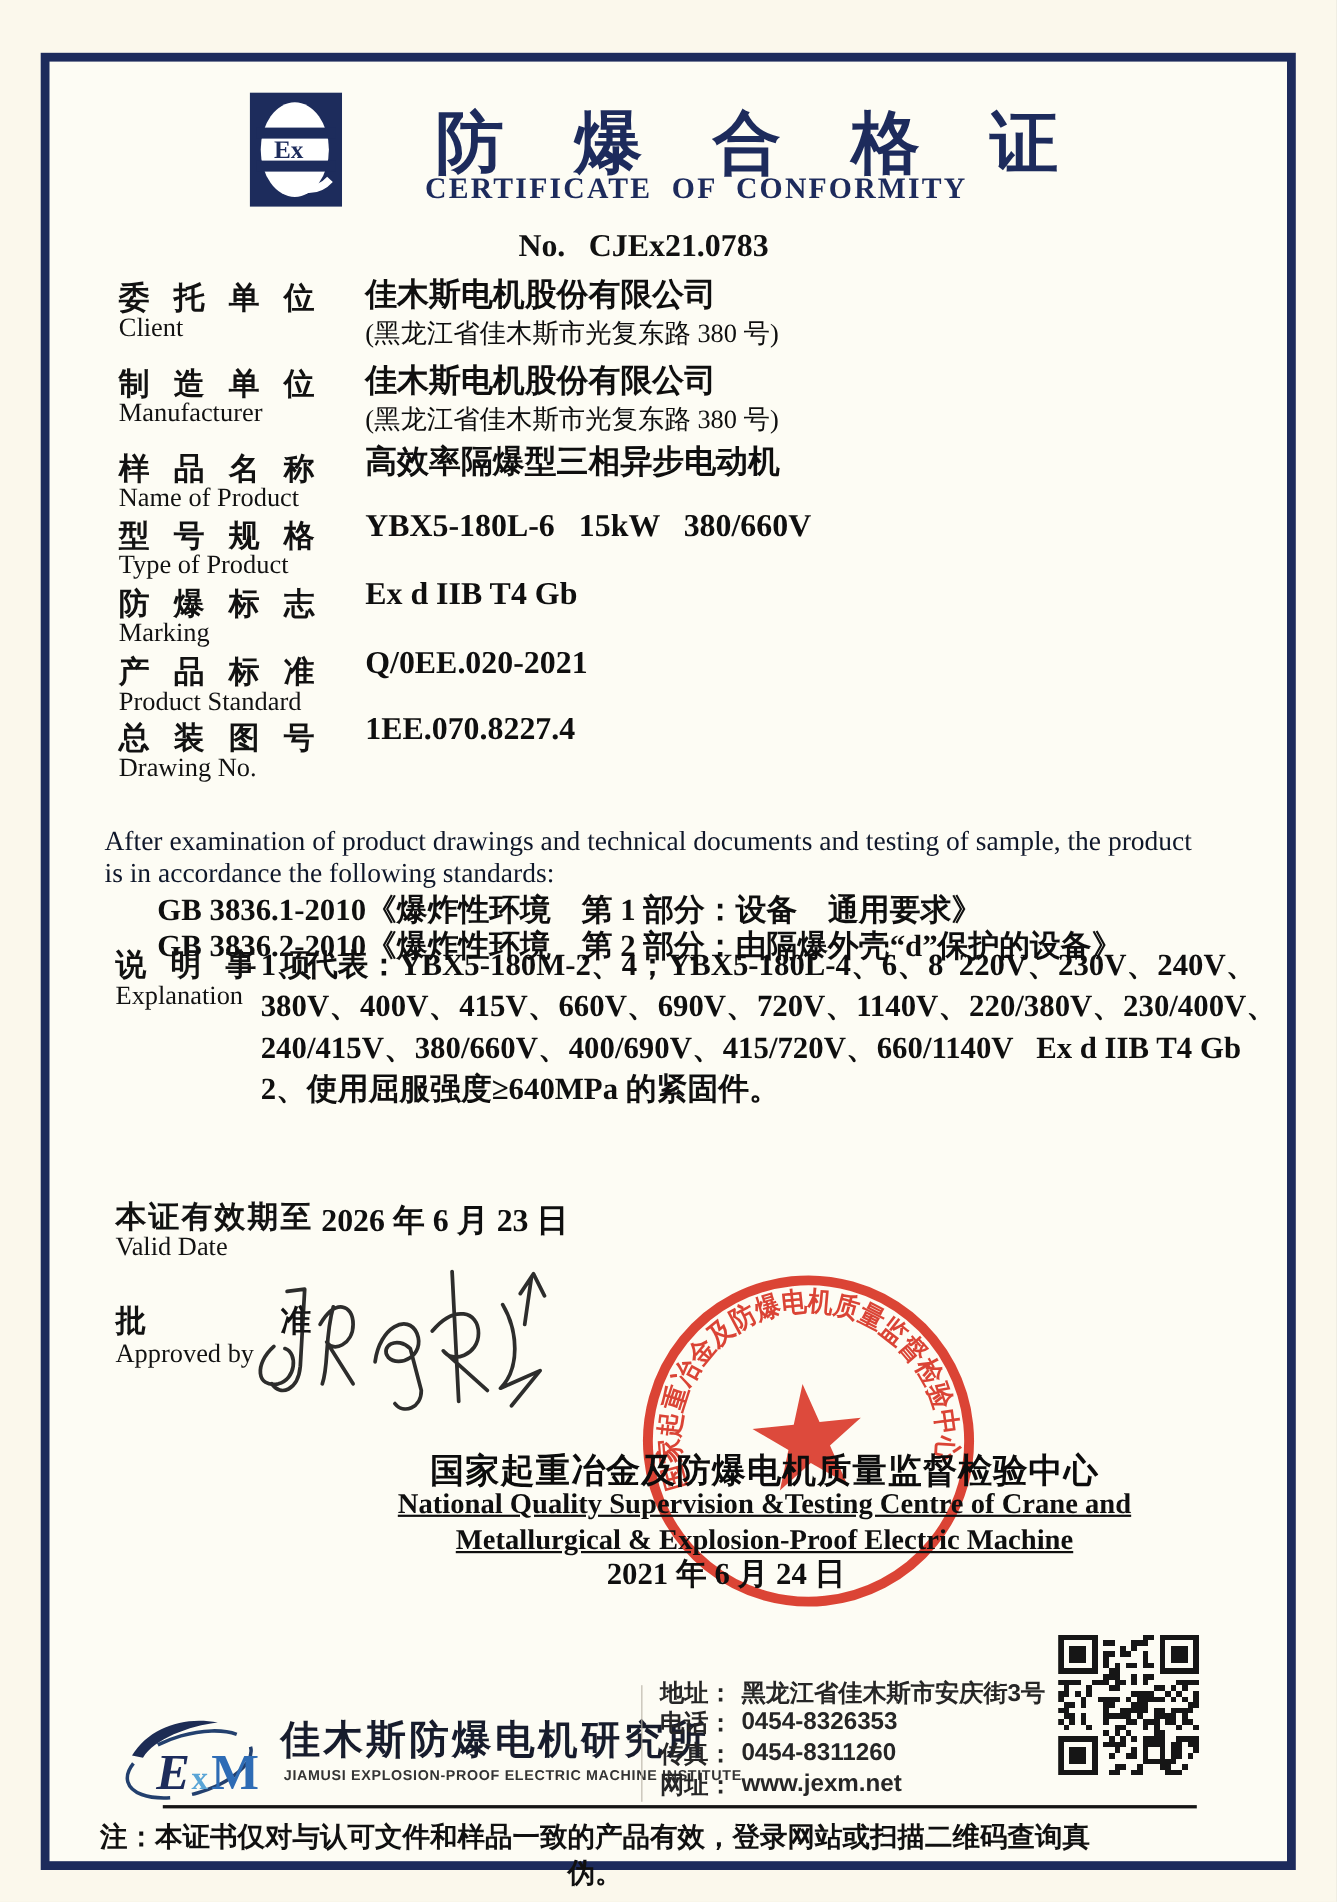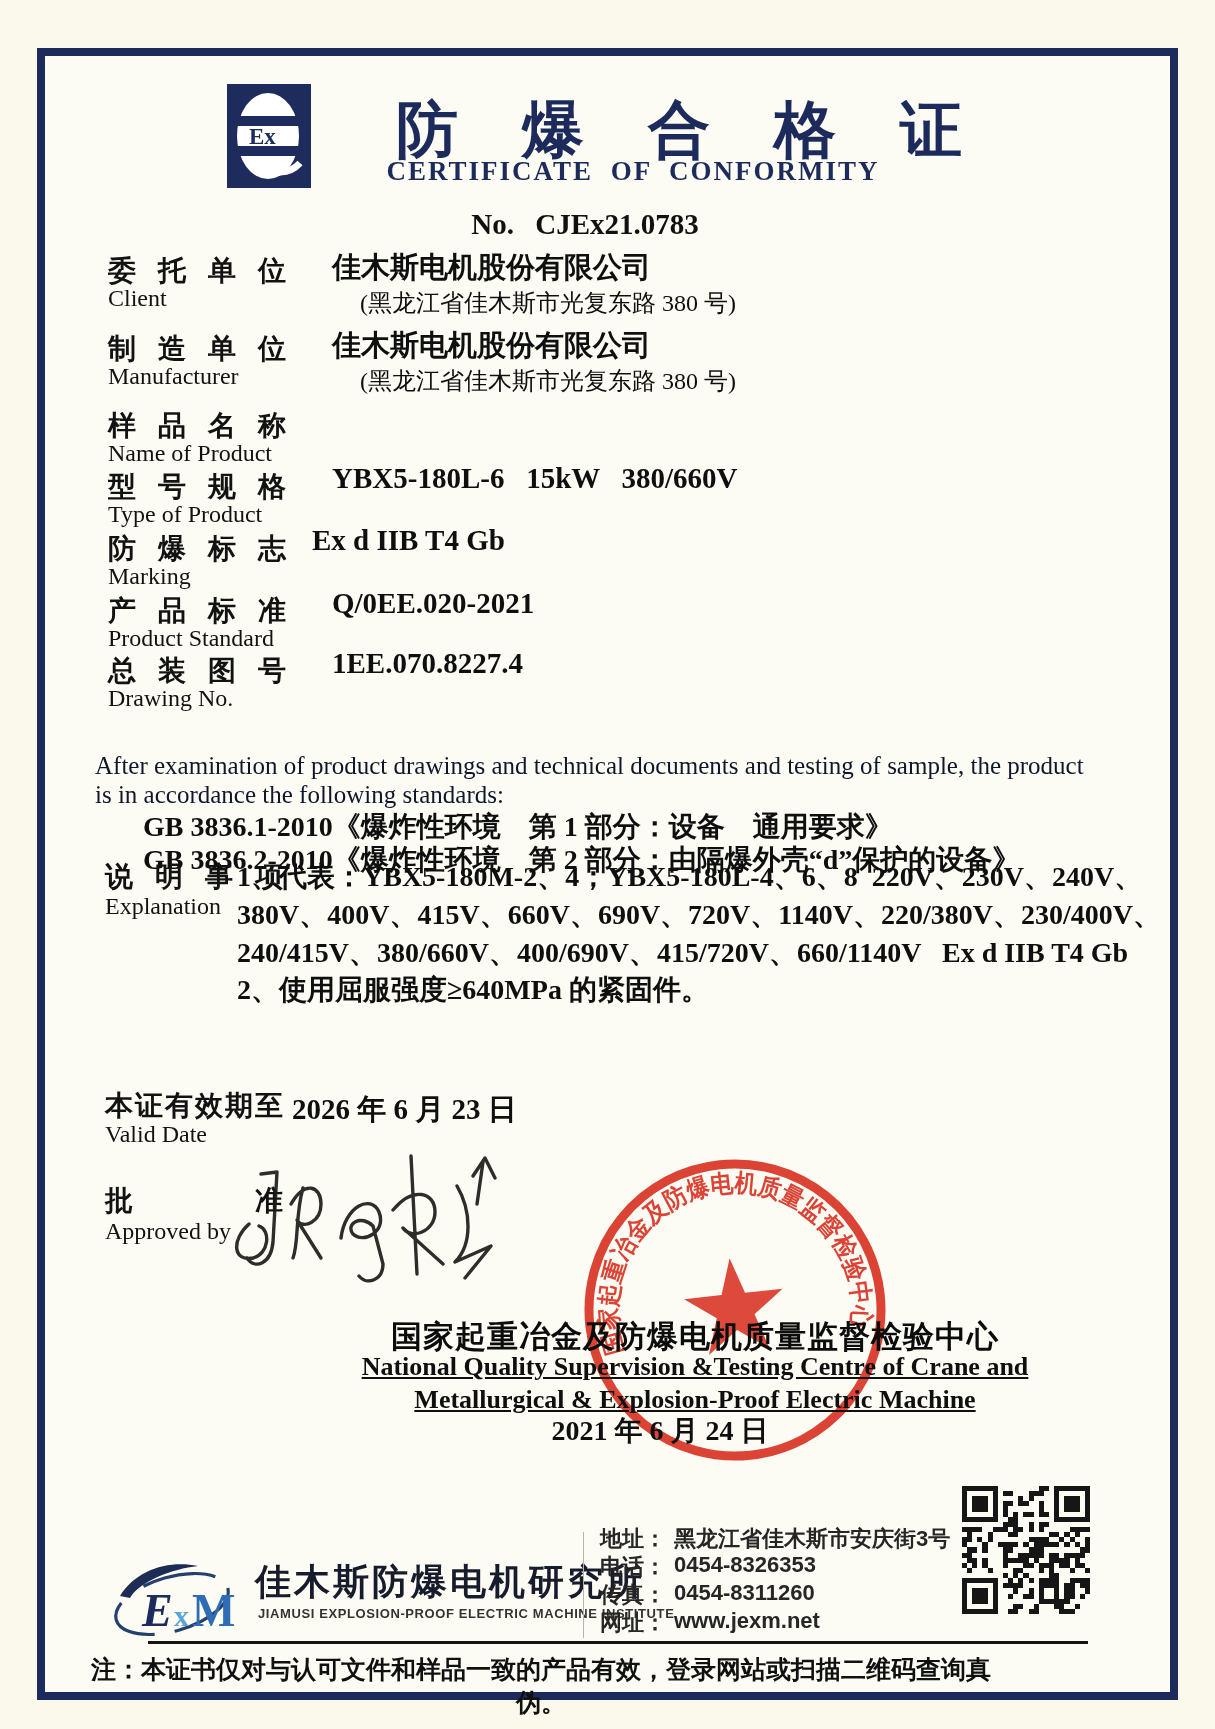--- a/index.html
+++ b/index.html
@@ -22,21 +22,21 @@
     color:#1d2b5c;text-align:center;
   }
   .cert-no{font-weight:600;font-size:29px;word-spacing:14px;text-align:center;color:#111;}
   .zh-label{
     font-weight:700;font-size:28px;width:178px;color:#121212;
     text-align:justify;text-align-last:justify;
     font-family:"Liberation Sans","DejaVu Sans",sans-serif;
   }
   .en-label{font-size:24px;color:#121212;}
   .val{font-weight:600;font-size:29px;color:#0f0f0f;white-space:pre-wrap;}
-  .val-sub{font-weight:500;font-size:24px;color:#0f0f0f;white-space:pre-wrap;margin-left:28px;}
+  .val-sub{font-weight:500;font-size:24px;color:#0f0f0f;white-space:pre-wrap;}
   .stmt-zh{font-weight:700;font-size:28px;letter-spacing:1px;color:#111;
     font-family:"Liberation Sans","DejaVu Sans",sans-serif;}
   .stmt-en{font-size:25px;color:#0f172a;}
   .std-line{font-weight:600;font-size:28px;color:#0f0f0f;white-space:pre-wrap;}
   .exp-line{font-weight:600;font-size:28px;color:#0f0f0f;white-space:pre-wrap;}
   .centre-zh{font-weight:700;font-size:31px;letter-spacing:1px;text-align:center;color:#0c0c0c;
     font-family:"Liberation Sans","DejaVu Sans",sans-serif;}
   .centre-en{font-weight:600;font-size:26px;text-align:center;color:#0f0f0f;text-decoration:underline;}
   .centre-date{font-weight:600;font-size:28px;text-align:center;color:#0f0f0f;}
   .seal{mix-blend-mode:multiply;opacity:.93;transform:rotate(-6deg);}
@@ -77,28 +77,29 @@
   <div class="abs val" style="left:332px;top:248px;">佳木斯电机股份有限公司</div>
   <div class="abs val-sub" style="left:332px;top:287px;">(黑龙江省佳木斯市光复东路 380 号)</div>
 
   <div class="abs zh-label" style="left:108px;top:330px;">制造单位</div>
   <div class="abs en-label" style="left:108px;top:363px;">Manufacturer</div>
   <div class="abs val" style="left:332px;top:326px;">佳木斯电机股份有限公司</div>
   <div class="abs val-sub" style="left:332px;top:365px;">(黑龙江省佳木斯市光复东路 380 号)</div>
 
   <div class="abs zh-label" style="left:108px;top:407px;">样品名称</div>
   <div class="abs en-label" style="left:108px;top:440px;">Name of Product</div>
+  <div class="abs val" style="left:332px;top:400px;">高效率隔爆型三相异步电动机</div>
 
   <div class="abs zh-label" style="left:108px;top:468px;">型号规格</div>
   <div class="abs en-label" style="left:108px;top:501px;">Type of Product</div>
   <div class="abs val" style="left:332px;top:462px;">YBX5-180L-6   15kW   380/660V</div>
 
   <div class="abs zh-label" style="left:108px;top:530px;">防爆标志</div>
   <div class="abs en-label" style="left:108px;top:563px;">Marking</div>
-  <div class="abs val" style="left:312px;top:524px;">Ex d IIB T4 Gb</div>
+  <div class="abs val" style="left:332px;top:524px;">Ex d IIB T4 Gb</div>
 
   <div class="abs zh-label" style="left:108px;top:592px;">产品标准</div>
   <div class="abs en-label" style="left:108px;top:625px;">Product Standard</div>
   <div class="abs val" style="left:332px;top:587px;">Q/0EE.020-2021</div>
 
   <div class="abs zh-label" style="left:108px;top:652px;">总装图号</div>
   <div class="abs en-label" style="left:108px;top:685px;">Drawing No.</div>
   <div class="abs val" style="left:332px;top:647px;">1EE.070.8227.4</div>
 
   <div class="abs stmt-en" style="left:95px;top:752px;">After examination of product drawings and technical documents and testing of sample, the product</div>

